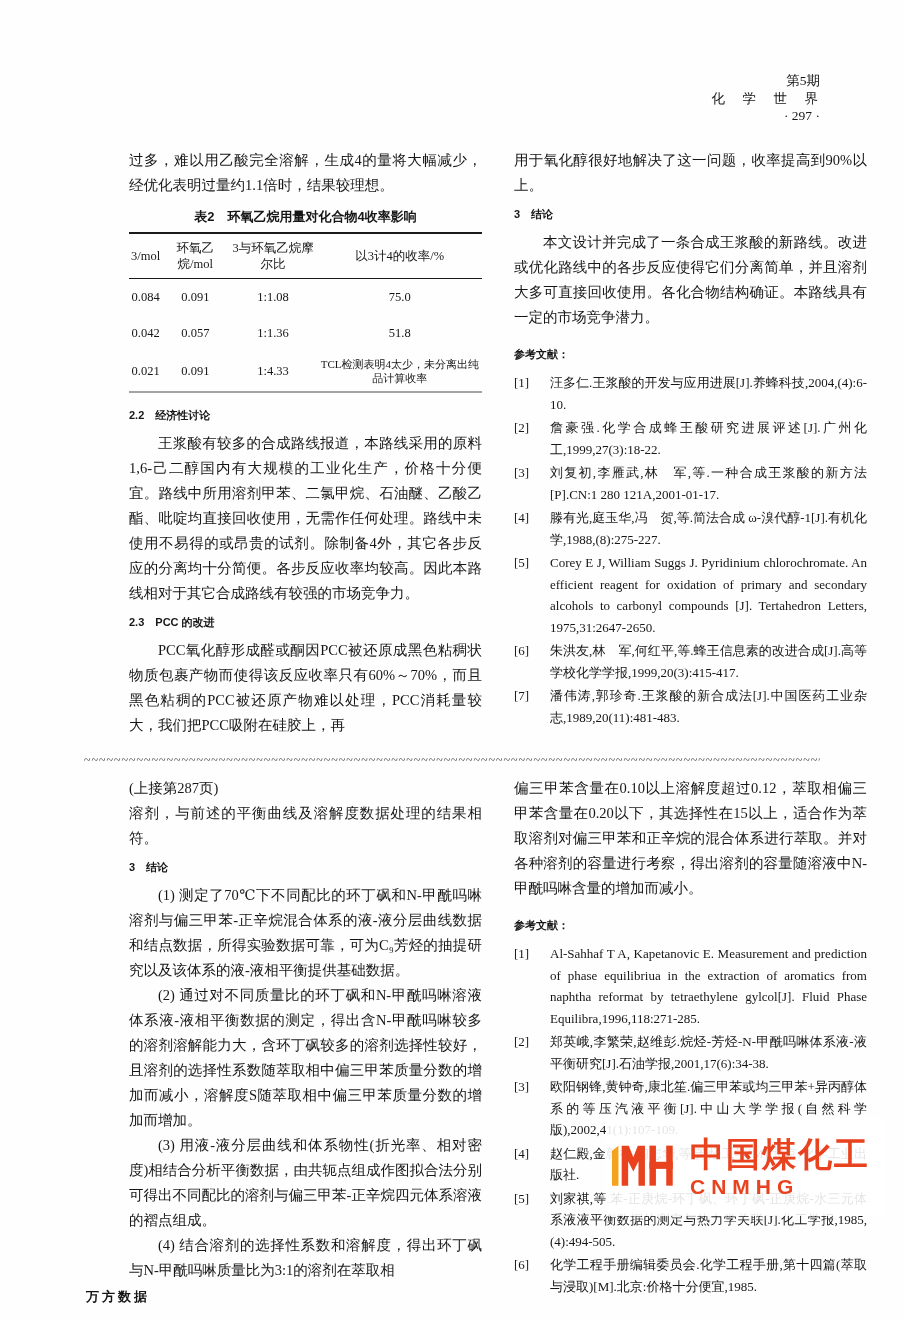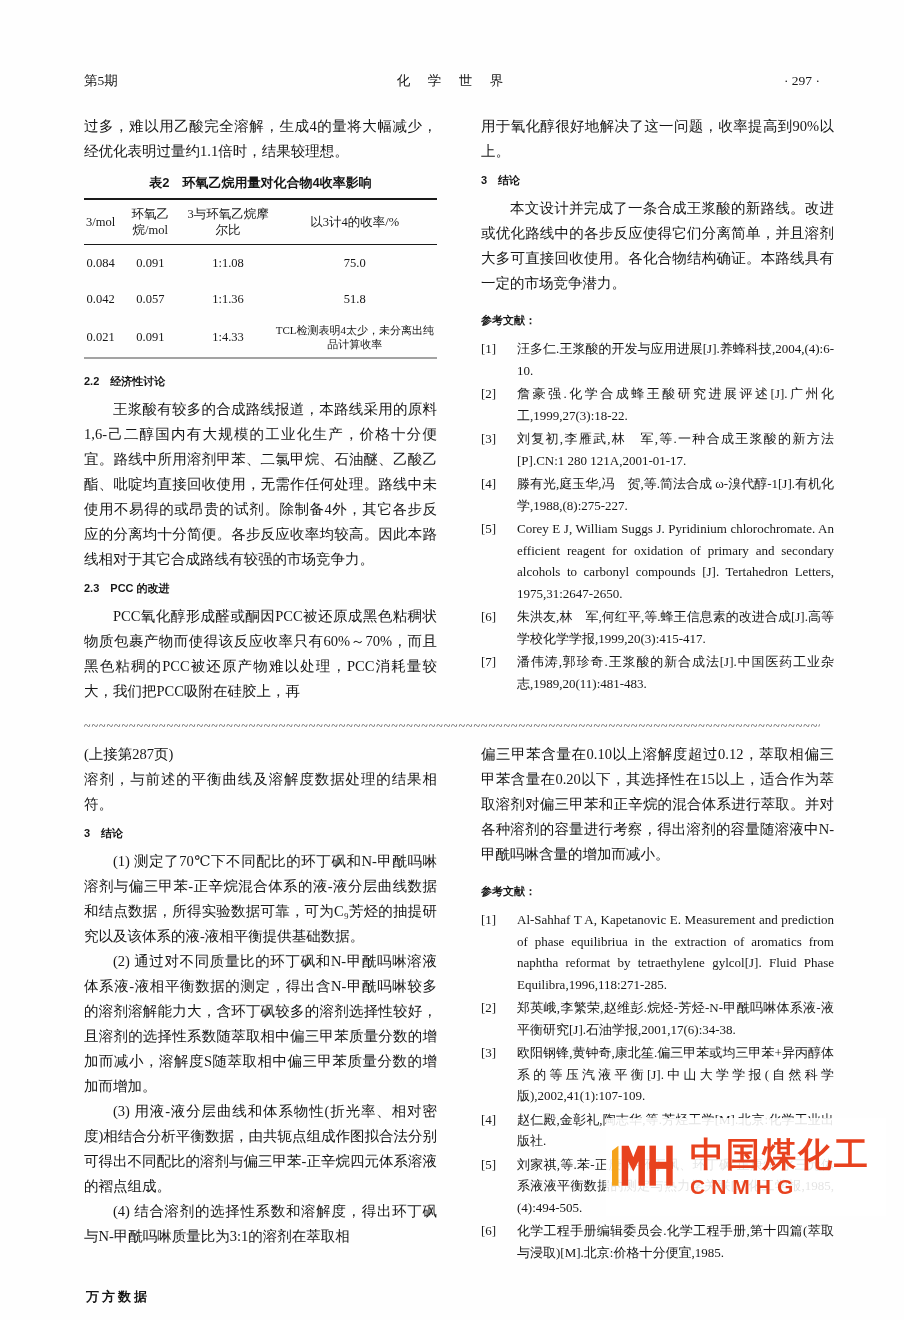--- a/index.html
+++ b/index.html
@@ -3,24 +3,24 @@
 <meta charset="utf-8">
 <style>
   * { margin:0; padding:0; box-sizing:border-box; }
   html,body { background:#ffffff; }
   .page {
     position:relative; width:904px; height:1320px; margin:0 auto;
     background:#fefefe; color:#161616; overflow:hidden;
     padding:72px 84px 0 84px;
     font-family:"Liberation Serif","DejaVu Serif",serif;
   }
-  .header { display:flex; justify-content:space-between; align-items:center;
-    font-size:13.5px; margin-bottom:24px; }
+  .header { display:flex; justify-content:space-between; align-items:flex-end;
+    font-size:13.5px; margin-bottom:24px;flex-direction:column; }
   .header .journal { letter-spacing:2px; }
-  .two-col { display:flex; gap:44px; }
+  .two-col { display:flex; gap:32px;margin-left:45px; }
   .col { width:353px; flex:none; }
   .p { font-size:14.5px; line-height:25px; text-align:justify; text-indent:2em; }
   .p.noindent { text-indent:0; }
   .h { font-size:11px; font-weight:bold; line-height:25px; margin:4px 0 3px;
        font-family:"Liberation Sans","DejaVu Sans",sans-serif; }
   .tbl-title { text-align:center; font-size:13px; font-weight:bold; margin:10px 0 6px;
        font-family:"Liberation Sans","DejaVu Sans",sans-serif; }
   table.tbl { width:100%; border-collapse:collapse; border-top:2px solid #1a1a1a;
        border-bottom:2px solid #a3a3a3; font-size:12.5px; margin-bottom:10px; }
   .tbl th { font-weight:normal; border-bottom:1px solid #1a1a1a; padding:6px 2px;

